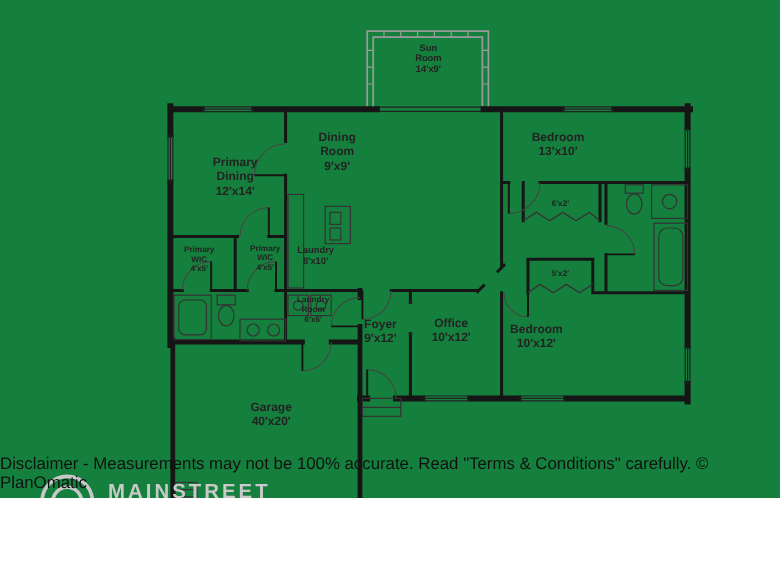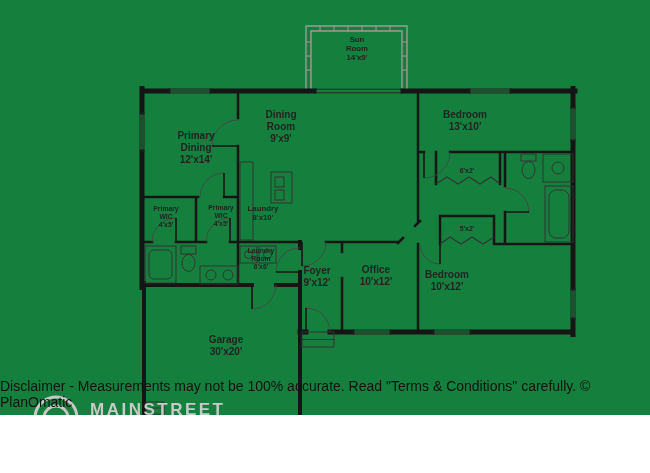--- a/index.html
+++ b/index.html
@@ -190,21 +190,21 @@
   </div>
   <div class="lbl xs" style="left:467px;top:229px;width:40px">
     <span class="dm">5'x2'</span>
   </div>
   <div class="lbl" style="left:447px;top:281px;width:70px">
     <span class="nm">Bedroom</span>
     <span class="dm">10'x12'</span>
   </div>
   <div class="lbl" style="left:226px;top:346px;width:70px">
     <span class="nm">Garage</span>
-    <span class="dm">30'x20'</span>
+    <span class="dm">40'x20'</span>
   </div>
 
   <div class="watermark">
     <svg width="52" height="52" viewBox="0 0 52 52">
       <circle cx="26" cy="26" r="21" stroke="#c8c8c8" stroke-width="3" fill="none"></circle>
       <path d="M26,14 a12,12 0 1 0 12,12 M26,38 a12,12 0 1 0 -12,-12" stroke="#c8c8c8" stroke-width="3" fill="none"></path>
     </svg>
     <div class="wm-text">
       <div class="wm-line1">MAINSTREET</div>
       <div class="wm-line2">RENEWAL</div>

